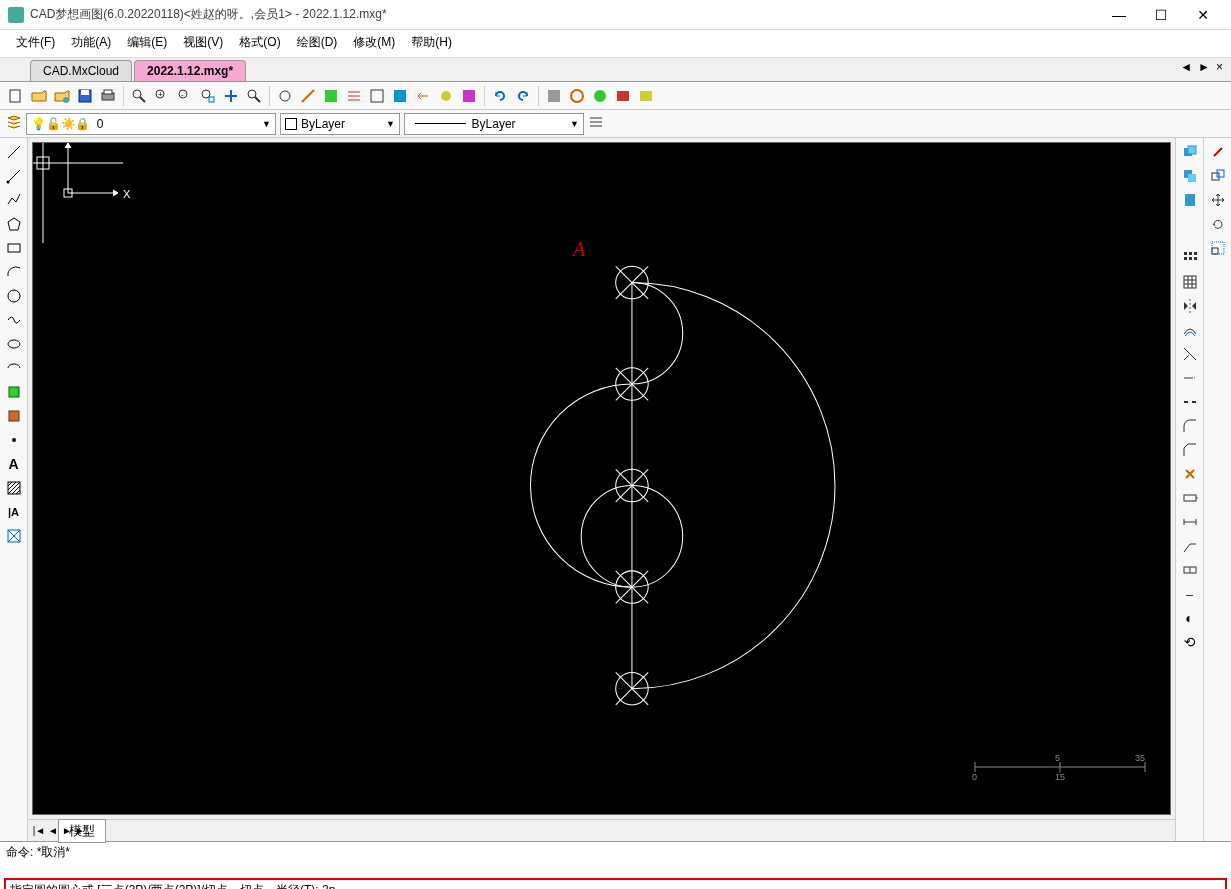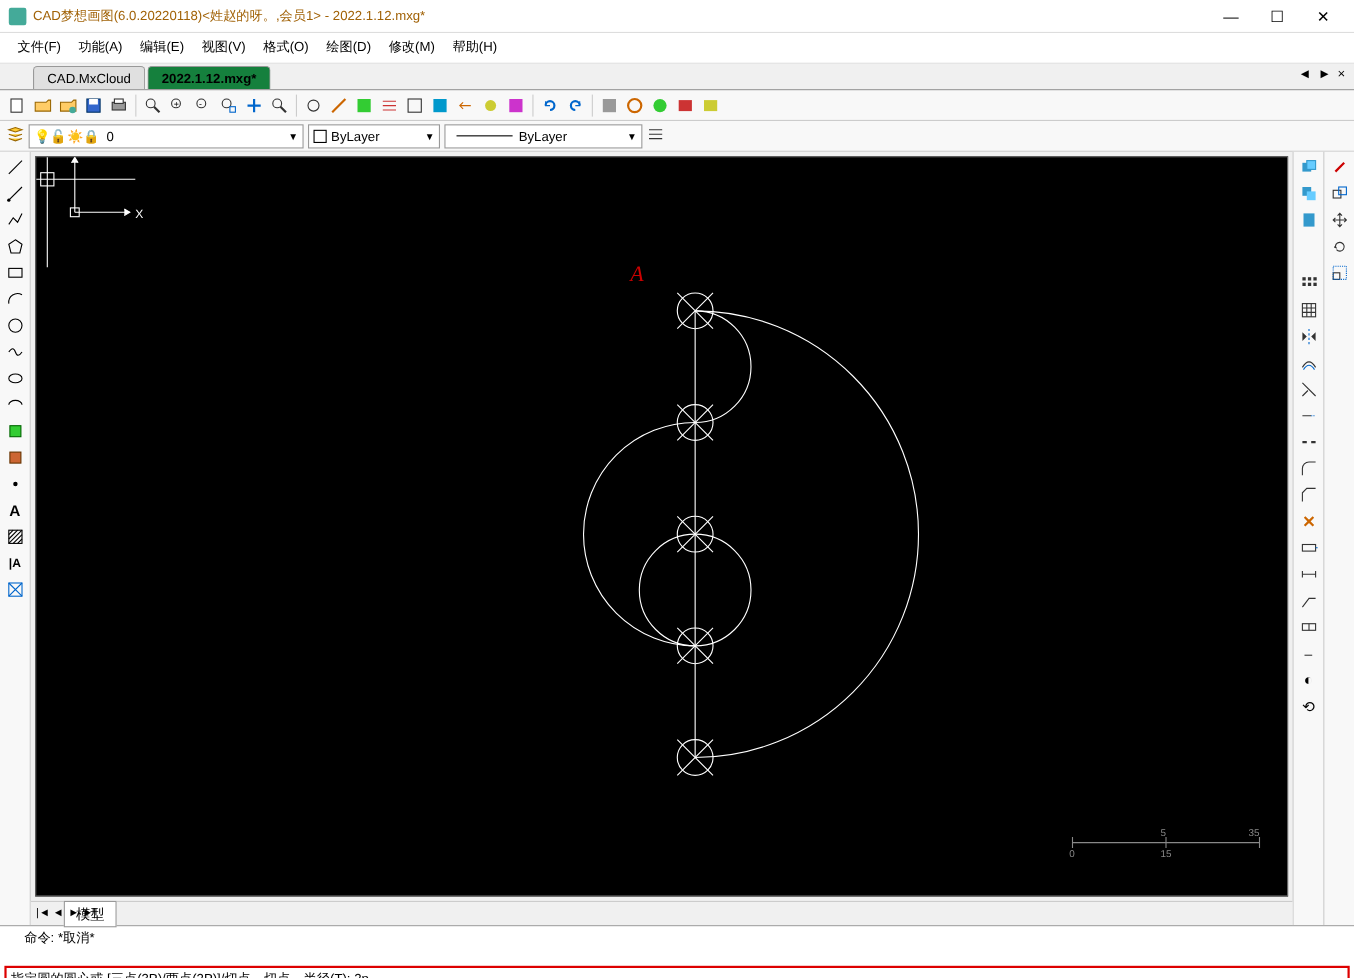--- a/index.html
+++ b/index.html
@@ -1,32 +1,32 @@
 <!DOCTYPE html>
 <html><head>
 <meta charset="utf-8">
 <style>
 * { box-sizing: border-box; margin: 0; padding: 0; font-family: "Microsoft YaHei", SimSun, sans-serif; }
 body { width: 1231px; height: 889px; background: #f0f0f0; overflow: hidden; font-size: 12px; }
 
 
 .titlebar { height: 30px; background: #fff; display: flex; align-items: center; padding: 0 8px; border-bottom: 1px solid #ddd; }
 .titlebar .app-icon { width: 16px; height: 16px; background: #4a9; border-radius: 2px; margin-right: 6px; }
-.titlebar .title-text { flex: 1; color: #a16207; font-size: 12px; }
+.titlebar .title-text { flex: 1; color: #404040; font-size: 12px; }
 .titlebar .win-btns { display: flex; gap: 2px; }
 .titlebar .win-btn { width: 40px; height: 24px; display: flex; align-items: center; justify-content: center; cursor: pointer; font-size: 14px; }
 
 
 .menubar { height: 28px; background: #fff; display: flex; align-items: flex-start; padding: 0 8px; border-bottom: 1px solid #ddd; }
 .menubar .menu-item { padding: 4px 8px; cursor: pointer; }
 
 
 .tabrow { height: 24px; background: #f0f0f0; display: flex; align-items: flex-end; padding-left: 30px; border-bottom: 1px solid #999; position: relative; }
 .tabrow .tab { padding: 3px 12px; background: #e0e0e0; border: 1px solid #999; border-bottom: none; margin-right: 2px; cursor: pointer; border-radius: 4px 4px 0 0; margin-top: 25px; }
-.tabrow .tab.active { background: #15803d; font-weight: bold; }
+.tabrow .tab.active { background: #f9a8d4; font-weight: bold; }
 .tabrow .tab-nav { position: absolute; right: 6px; top: 2px; display: flex; gap: 2px; }
 .tabrow .tab-nav span { cursor: pointer; padding: 0 2px; }
 
 
 .toolbar { height: 28px; background: #f8f8f8; border-bottom: 1px solid #ccc; display: flex; align-items: center; padding: 0 6px; gap: 3px; }
 .toolbar .tbtn { width: 20px; height: 20px; cursor: pointer; display: flex; align-items: center; justify-content: center; }
 .toolbar .sep { width: 1px; height: 20px; background: #ccc; margin: 0 2px; }
 
 
 .layerrow { height: 28px; background: #f8f8f8; border-bottom: 1px solid #ccc; display: flex; align-items: center; padding: 0 6px; gap: 4px; }
@@ -48,21 +48,21 @@
 .canvas { flex: 1; background: #000; position: relative; margin: 4px; border: 1px solid #666; overflow:hidden; }
 .canvas svg { width: 100%; height: 100%; }
 
 .model-tabrow { height: 22px; display: flex; align-items: center; padding-left: 30px; border-top: 1px solid #ccc; background: #f0f0f0; position:relative; }
 .model-tabrow .navbtns { position:absolute; left:4px; display:flex; }
 .model-tabrow .navbtns span { width:14px; text-align:center; cursor:pointer; font-size:10px; }
 .model-tabrow .mtab { padding: 2px 10px; background: #fff; border: 1px solid #999; cursor: pointer; font-size:13px; }
 
 
 .cmdarea { background: #fff; border-top: 1px solid #999; font-family: SimSun, monospace; font-size: 12px; line-height: 16px; }
-.cmdhist { padding: 2px 22px; min-height: 34px; }
+.cmdhist { padding: 2px 6px; min-height: 34px; }
 .cmdbox { border: 2px solid #d00; margin: 2px 4px; padding: 2px 4px; position:relative; }
 
 .label-a { position:absolute; left:540px; top:95px; color:#c00; font-size:20px; font-family:serif; font-style:italic; }
 .ruler { position:absolute; right:20px; bottom:30px; color:#888; font-size:10px; }
 .ucs { position:absolute; left:20px; bottom:15px; }
 .crosshair { position:absolute; right:70px; bottom:60px; }
 </style>
 </head>
 <body>
 

